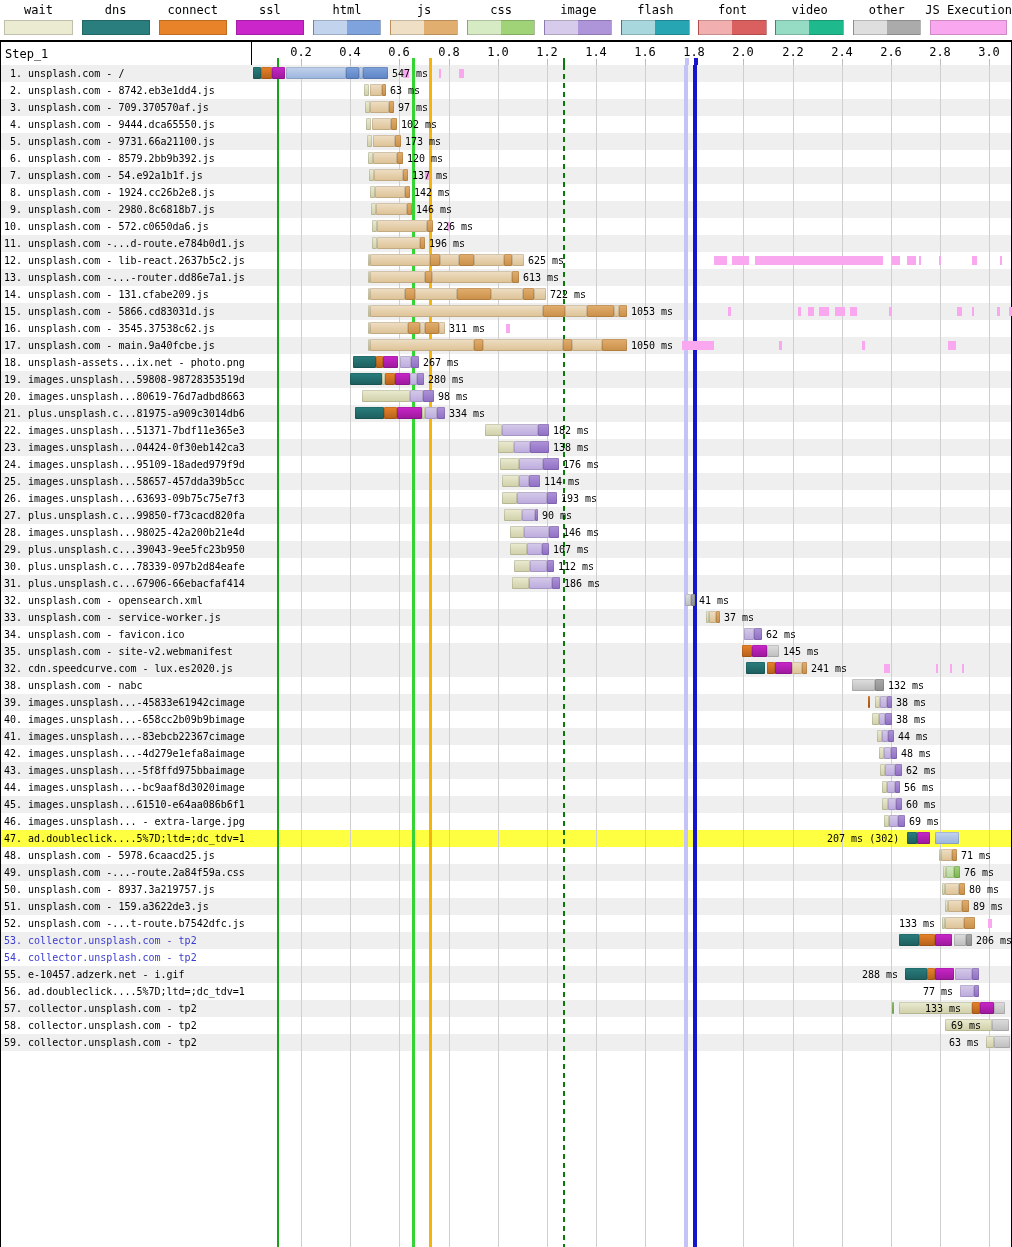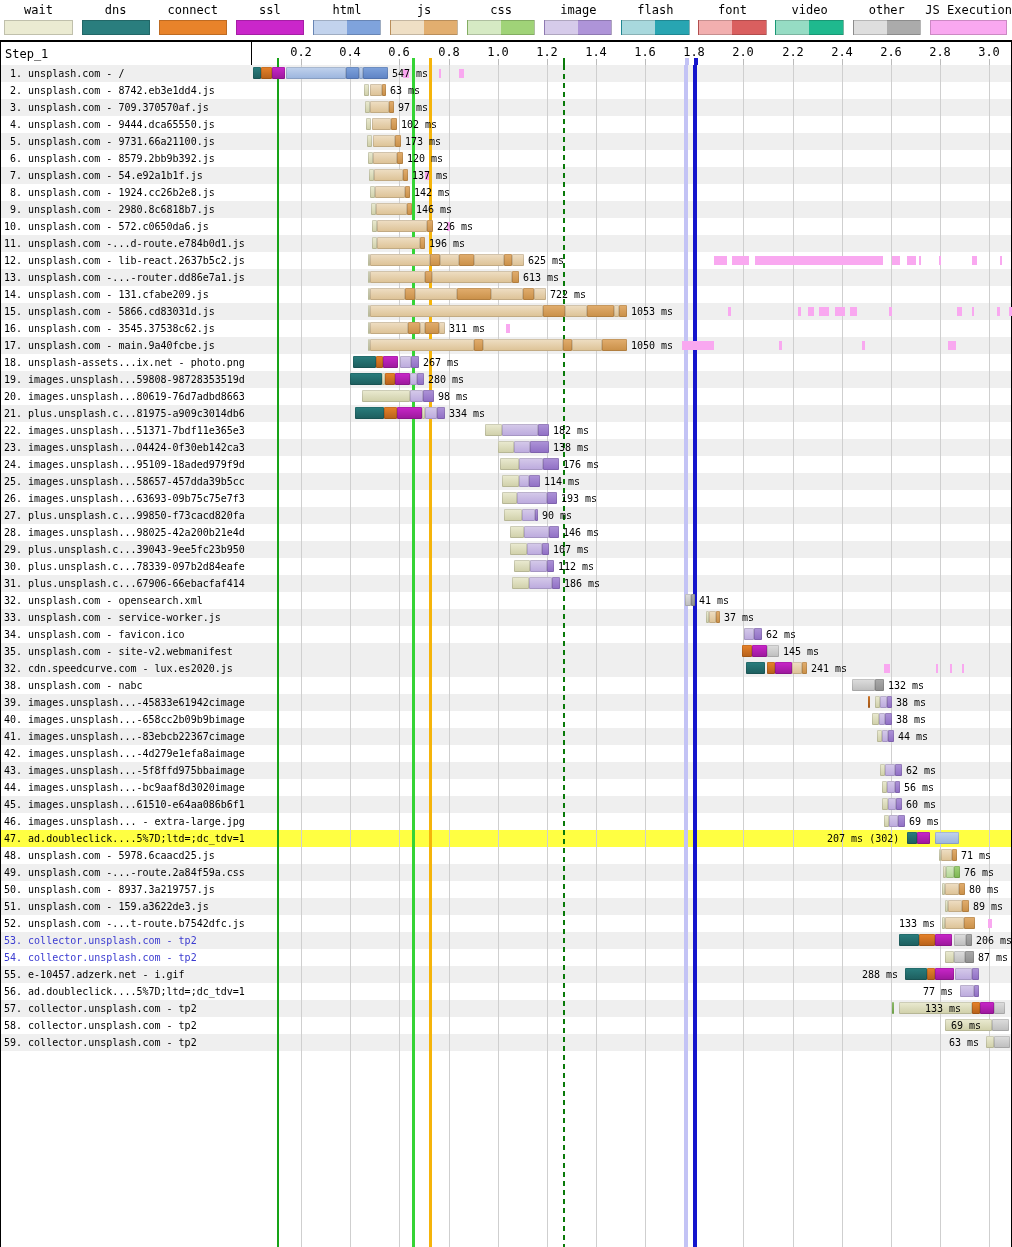--- a/index.html
+++ b/index.html
@@ -570,20 +570,26 @@
           <div class="cell-label">41. images.unsplash...-83ebcb22367cimage</div>
           <div style="position: absolute; left: 251px; top: 0px; right: 0px; height: 17px;">
             <div class="seg" style="left: 625px; width: 5px; background: linear-gradient(rgb(235, 235, 210), rgb(207, 207, 168)); box-shadow: rgba(0, 0, 0, 0.12) 0px 0px 0px 1px inset;"></div>
             <div class="seg" style="left: 630px; width: 6px; background: linear-gradient(rgb(214, 203, 234), rgb(187, 169, 221)); box-shadow: rgba(0, 0, 0, 0.12) 0px 0px 0px 1px inset;"></div>
             <div class="seg" style="left: 636px; width: 6px; background: linear-gradient(rgb(174, 148, 216), rgb(143, 110, 196)); box-shadow: rgba(0, 0, 0, 0.12) 0px 0px 0px 1px inset;"></div>
             <div class="tlabel" style="left: 646px;">44 ms</div>
           </div>
         </div>
         <div class="row even">
           <div class="cell-label">42. images.unsplash...-4d279e1efa8aimage</div>
+          <div style="position: absolute; left: 251px; top: 0px; right: 0px; height: 17px;">
+            <div class="seg" style="left: 627px; width: 5px; background: linear-gradient(rgb(235, 235, 210), rgb(207, 207, 168)); box-shadow: rgba(0, 0, 0, 0.12) 0px 0px 0px 1px inset;"></div>
+            <div class="seg" style="left: 632px; width: 7px; background: linear-gradient(rgb(214, 203, 234), rgb(187, 169, 221)); box-shadow: rgba(0, 0, 0, 0.12) 0px 0px 0px 1px inset;"></div>
+            <div class="seg" style="left: 639px; width: 6px; background: linear-gradient(rgb(174, 148, 216), rgb(143, 110, 196)); box-shadow: rgba(0, 0, 0, 0.12) 0px 0px 0px 1px inset;"></div>
+            <div class="tlabel" style="left: 649px;">48 ms</div>
+          </div>
         </div>
         <div class="row odd">
           <div class="cell-label">43. images.unsplash...-5f8ffd975bbaimage</div>
           <div style="position: absolute; left: 251px; top: 0px; right: 0px; height: 17px;">
             <div class="seg" style="left: 628px; width: 5px; background: linear-gradient(rgb(235, 235, 210), rgb(207, 207, 168)); box-shadow: rgba(0, 0, 0, 0.12) 0px 0px 0px 1px inset;"></div>
             <div class="seg" style="left: 633px; width: 10px; background: linear-gradient(rgb(214, 203, 234), rgb(187, 169, 221)); box-shadow: rgba(0, 0, 0, 0.12) 0px 0px 0px 1px inset;"></div>
             <div class="seg" style="left: 643px; width: 7px; background: linear-gradient(rgb(174, 148, 216), rgb(143, 110, 196)); box-shadow: rgba(0, 0, 0, 0.12) 0px 0px 0px 1px inset;"></div>
             <div class="tlabel" style="left: 654px;">62 ms</div>
           </div>
         </div>
@@ -675,26 +681,20 @@
             <div class="seg" style="left: 647px; width: 20px; background: linear-gradient(rgb(42, 126, 126), rgb(29, 93, 93)); box-shadow: rgba(0, 0, 0, 0.12) 0px 0px 0px 1px inset;"></div>
             <div class="seg" style="left: 667px; width: 16px; background: linear-gradient(rgb(232, 131, 42), rgb(181, 96, 26)); box-shadow: rgba(0, 0, 0, 0.12) 0px 0px 0px 1px inset;"></div>
             <div class="seg" style="left: 683px; width: 17px; background: linear-gradient(rgb(202, 38, 202), rgb(154, 24, 154)); box-shadow: rgba(0, 0, 0, 0.12) 0px 0px 0px 1px inset;"></div>
             <div class="seg" style="left: 702px; width: 12px; background: linear-gradient(rgb(222, 222, 222), rgb(189, 189, 189)); box-shadow: rgba(0, 0, 0, 0.12) 0px 0px 0px 1px inset;"></div>
             <div class="seg" style="left: 714px; width: 6px; background: linear-gradient(rgb(171, 171, 171), rgb(143, 143, 143)); box-shadow: rgba(0, 0, 0, 0.12) 0px 0px 0px 1px inset;"></div>
             <div class="tlabel" style="left: 724px;">206 ms</div>
           </div>
         </div>
         <div class="row even">
           <div class="cell-label link">54. collector.unsplash.com - tp2</div>
-          <div style="position: absolute; left: 251px; top: 0px; right: 0px; height: 17px;">
-            <div class="seg" style="left: 693px; width: 9px; background: linear-gradient(rgb(235, 235, 210), rgb(207, 207, 168)); box-shadow: rgba(0, 0, 0, 0.12) 0px 0px 0px 1px inset;"></div>
-            <div class="seg" style="left: 702px; width: 11px; background: linear-gradient(rgb(222, 222, 222), rgb(189, 189, 189)); box-shadow: rgba(0, 0, 0, 0.12) 0px 0px 0px 1px inset;"></div>
-            <div class="seg" style="left: 713px; width: 9px; background: linear-gradient(rgb(171, 171, 171), rgb(143, 143, 143)); box-shadow: rgba(0, 0, 0, 0.12) 0px 0px 0px 1px inset;"></div>
-            <div class="tlabel" style="left: 726px;">87 ms</div>
-          </div>
         </div>
         <div class="row odd">
           <div class="cell-label">55. e-10457.adzerk.net - i.gif</div>
           <div style="position: absolute; left: 251px; top: 0px; right: 0px; height: 17px;">
             <div class="seg" style="left: 653px; width: 22px; background: linear-gradient(rgb(42, 126, 126), rgb(29, 93, 93)); box-shadow: rgba(0, 0, 0, 0.12) 0px 0px 0px 1px inset;"></div>
             <div class="seg" style="left: 675px; width: 8px; background: linear-gradient(rgb(232, 131, 42), rgb(181, 96, 26)); box-shadow: rgba(0, 0, 0, 0.12) 0px 0px 0px 1px inset;"></div>
             <div class="seg" style="left: 683px; width: 19px; background: linear-gradient(rgb(202, 38, 202), rgb(154, 24, 154)); box-shadow: rgba(0, 0, 0, 0.12) 0px 0px 0px 1px inset;"></div>
             <div class="seg" style="left: 703px; width: 17px; background: linear-gradient(rgb(214, 203, 234), rgb(187, 169, 221)); box-shadow: rgba(0, 0, 0, 0.12) 0px 0px 0px 1px inset;"></div>
             <div class="seg" style="left: 720px; width: 7px; background: linear-gradient(rgb(174, 148, 216), rgb(143, 110, 196)); box-shadow: rgba(0, 0, 0, 0.12) 0px 0px 0px 1px inset;"></div>
             <div class="tlabel" style="left: 610px;">288 ms</div>

